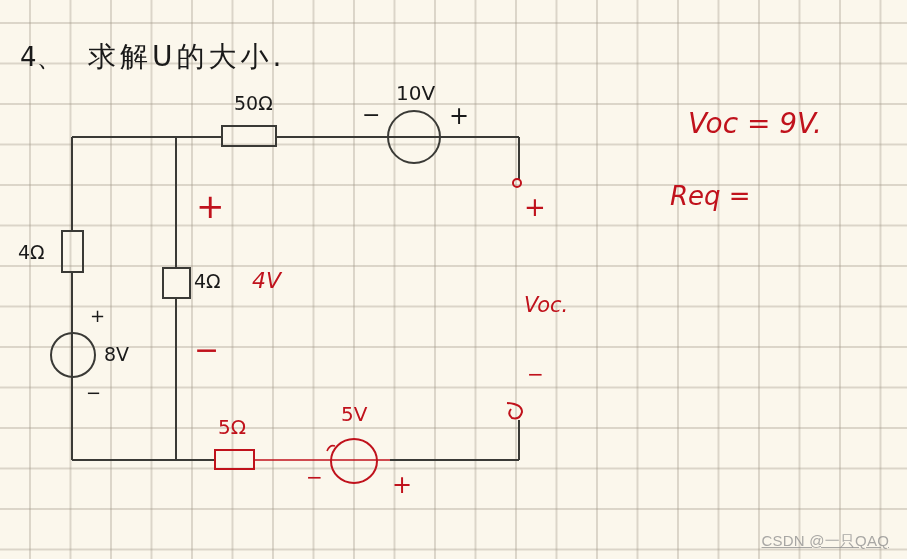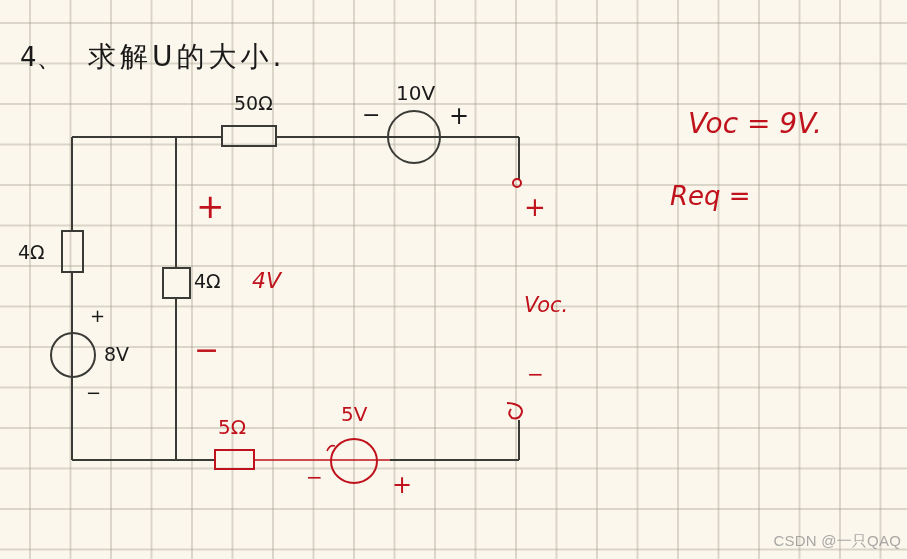--- a/index.html
+++ b/index.html
@@ -9,23 +9,23 @@
     background-image:
       linear-gradient(to right, rgba(160,150,135,0.35) 1.5px, transparent 1.5px),
       linear-gradient(to bottom, rgba(160,150,135,0.35) 1.5px, transparent 1.5px);
     background-size: 40.5px 40.5px;
     background-position: 29px 22px;
     font-family: "DejaVu Sans", sans-serif;
   }
   svg.page { position: absolute; left: 0; top: 0; }
   .hw { font-family: "DejaVu Sans", sans-serif; }
   .watermark {
-    position: absolute; right: 6px; bottom: 8px;
+    position: absolute; right: 18px; bottom: 8px;
     font-family: "Liberation Sans", sans-serif; font-size: 15px;
-    color: rgba(140,140,140,0.75); letter-spacing: 0.2px;
+    color: rgba(140,140,140,0.75); letter-spacing: 0.2px; text-decoration: underline;
   }
 </style>
 </head>
 <body>
 
 <svg class="page" width="907" height="559" viewBox="0 0 907 559">
 
   <text x="20" y="66" font-size="26" fill="#1a1a1a" class="hw">4、</text>
   <text x="88" y="66" font-size="28" fill="#1a1a1a" class="hw" letter-spacing="4">求解U的大小.</text>
 

